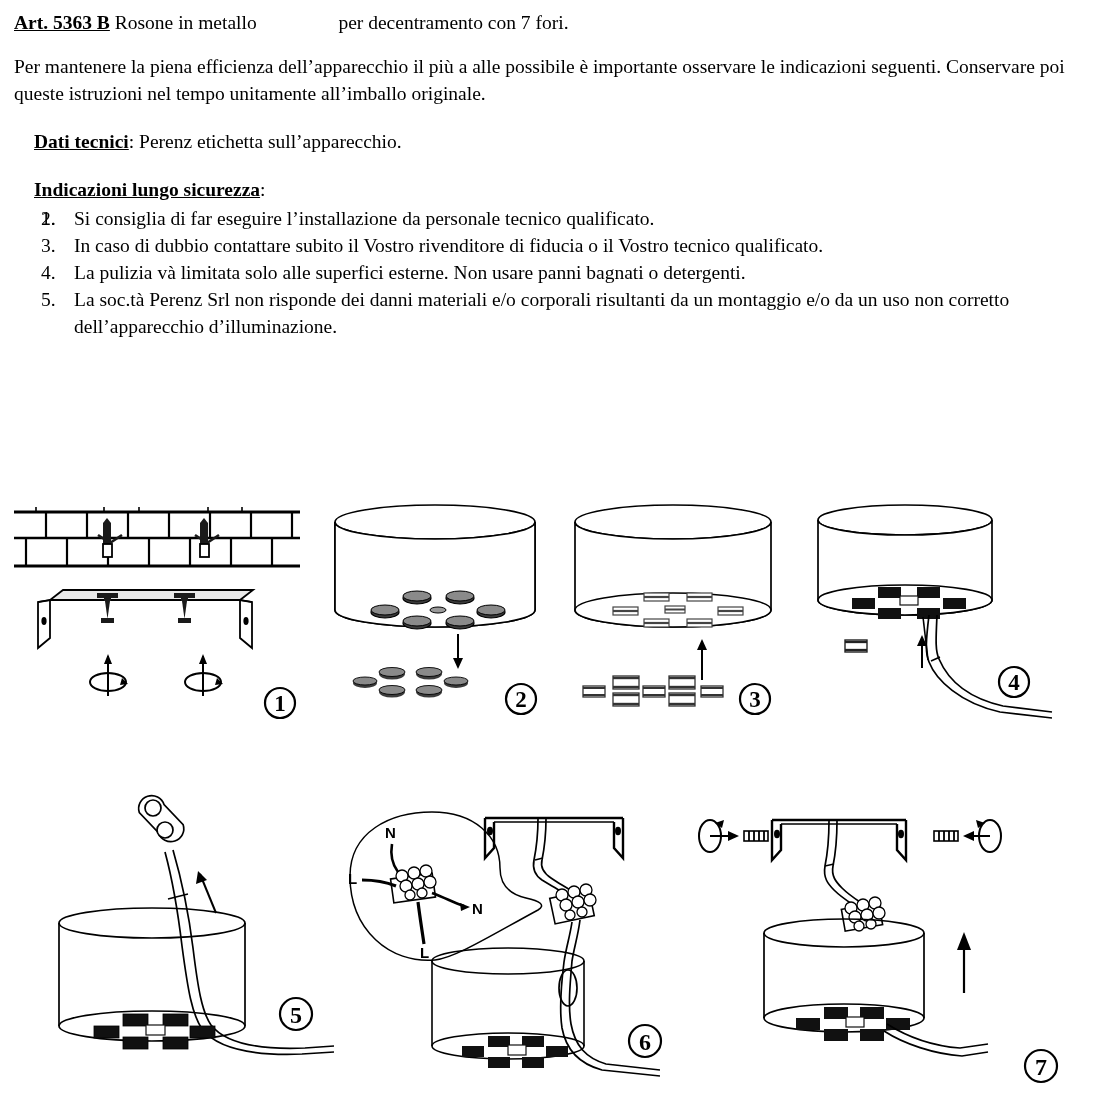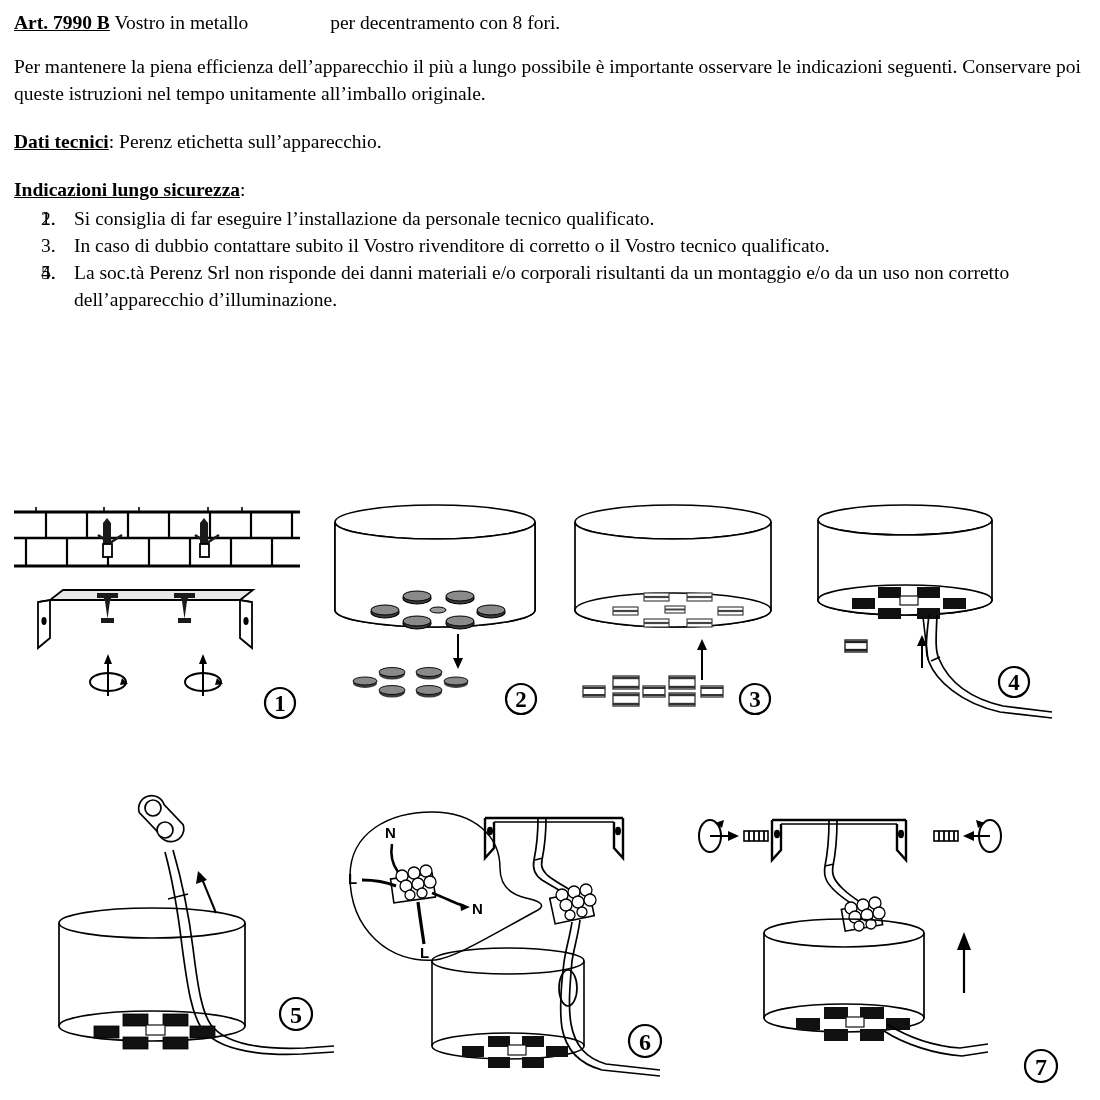--- a/index.html
+++ b/index.html
@@ -40,21 +40,21 @@
     font-size: 19.5px;
     line-height: 26.5px;
     margin: 18px 0 0 0;
     text-align: left;
   }
   .sec-head {
     font-size: 19.5px;
     line-height: 26px;
     margin: 22px 0 0 0;
   }
-  .sec-head b { text-decoration: underline; }
+  .sec-head b { text-decoration: underline; margin-left: 20px; }
 
   ol.safety {
     margin: 2px 0 0 0;
     padding: 0;
     list-style: none;
     font-size: 19.5px;
     line-height: 27px;
   }
   ol.safety li {
     position: relative;
@@ -89,51 +89,52 @@
   .fig5 { left: 22px;  top: 300px;}
   .fig6 { left: 340px; top: 312px;}
   .fig7 { left: 688px; top: 312px;}
 </style>
 </head>
 <body>
 
 <div class="doc-text">
 
   <p class="line-title">
-    <span class="art">Art. 7990 B</span>
-    <span>Vostro in metallo</span>
+    <span class="art">Art. 5363 B</span>
+    <span>Rosone in metallo</span>
     <span class="title-gap"></span>
-    <span>per decentramento con 8 fori.</span>
+    <span>per decentramento con 7 fori.</span>
   </p>
 
-  <p class="para">Per mantenere la piena efficienza dell’apparecchio il più a lungo possibile è importante osservare le indicazioni seguenti. Conservare poi queste istruzioni nel tempo unitamente all’imballo originale.</p>
+  <p class="para">Per mantenere la piena efficienza dell’apparecchio il più a alle possibile è importante osservare le indicazioni seguenti. Conservare poi queste istruzioni nel tempo unitamente all’imballo originale.</p>
 
   <p class="sec-head">
     <b>Dati tecnici</b><span>:</span>
     <span>Perenz etichetta sull’apparecchio.</span>
   </p>
 
   <p class="sec-head">
     <b>Indicazioni lungo sicurezza</b><span>:</span>
   </p>
 
   <ol class="safety">
     <li>
       <span class="num">1.</span>
     </li>
     <li>
       <span class="num">2.</span>
       <span>Si consiglia di far eseguire l’installazione da personale tecnico qualificato.</span>
     </li>
     <li>
       <span class="num">3.</span>
-      <span>In caso di dubbio contattare subito il Vostro rivenditore di corretto o il Vostro tecnico qualificato.</span>
+      <span>In caso di dubbio contattare subito il Vostro rivenditore di fiducia o il Vostro tecnico qualificato.</span>
     </li>
     <li>
       <span class="num">4.</span>
+      <span>La pulizia và limitata solo alle superfici esterne. Non usare panni bagnati o detergenti.</span>
     </li>
     <li>
       <span class="num">5.</span>
       <span>La soc.tà Perenz Srl non risponde dei danni materiali e/o corporali risultanti da un montaggio e/o da un uso non corretto dell’apparecchio d’illuminazione.</span>
     </li>
   </ol>
 </div>
 
 <div class="figures">
 

